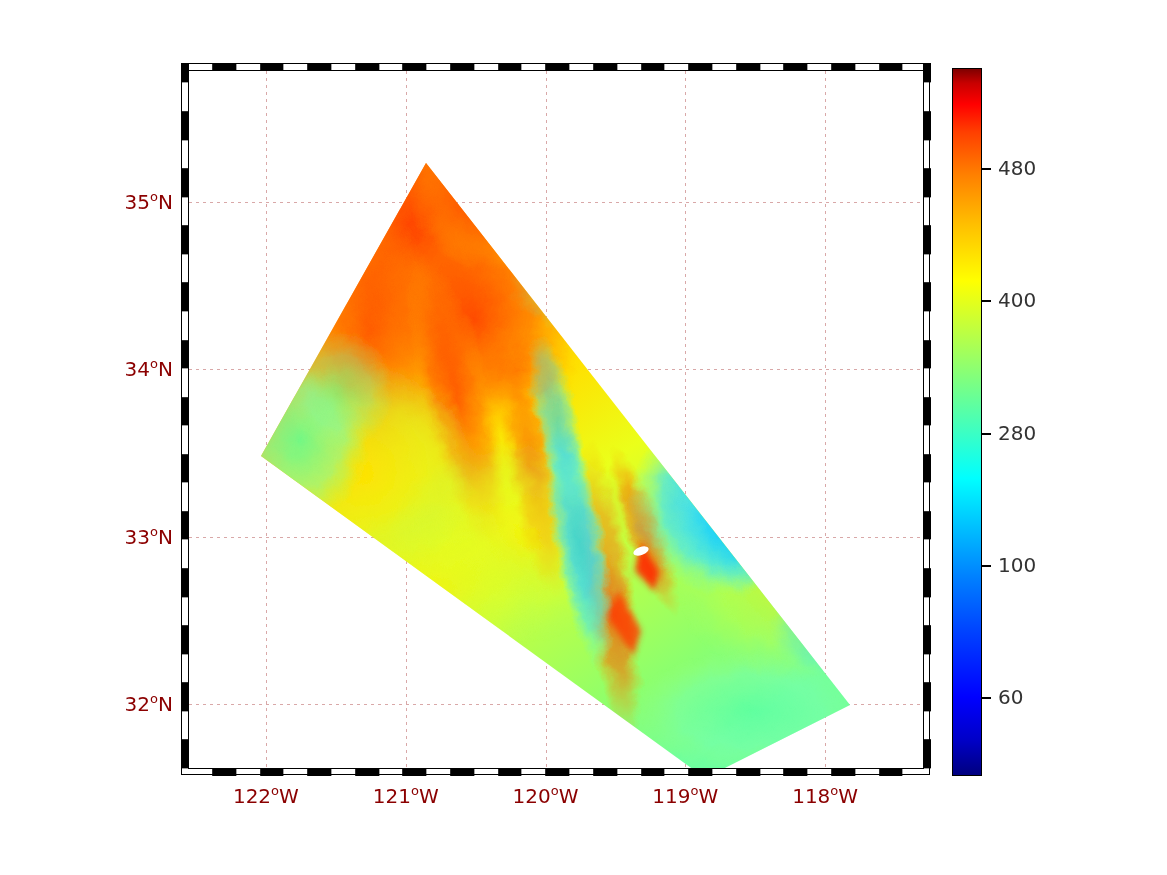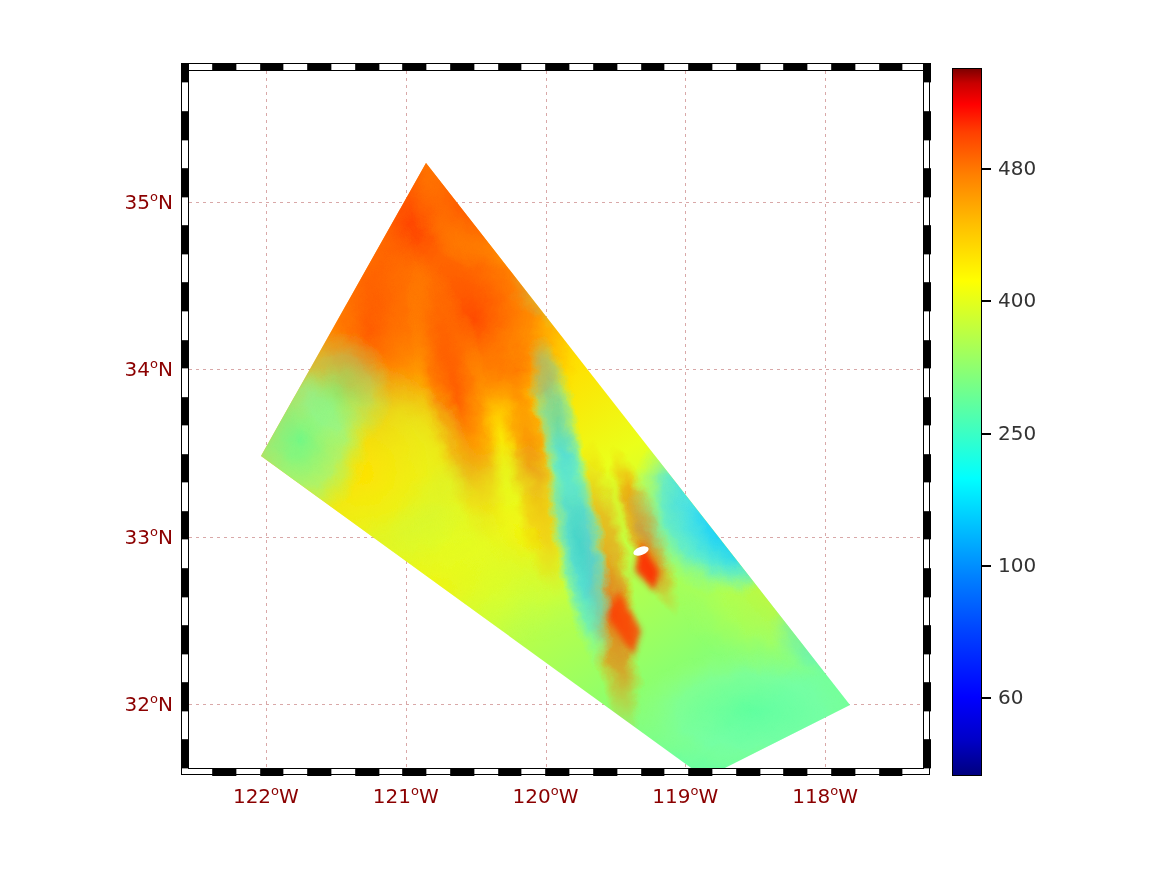--- a/index.html
+++ b/index.html
@@ -504,21 +504,21 @@
     </div>
 
   <div id="colorbar-axes">
     <div id="colorbar-gradient"></div>
     <div id="colorbar-ticks">
         <div class="cb-tick" style="top: 100.388px;"></div>
         <div class="cb-label" style="top: 100.388px;">480</div>
         <div class="cb-tick" style="top: 232.478px;"></div>
         <div class="cb-label" style="top: 232.478px;">400</div>
         <div class="cb-tick" style="top: 364.567px;"></div>
-        <div class="cb-label" style="top: 364.567px;">250</div>
+        <div class="cb-label" style="top: 364.567px;">280</div>
         <div class="cb-tick" style="top: 496.657px;"></div>
         <div class="cb-label" style="top: 496.657px;">100</div>
         <div class="cb-tick" style="top: 628.746px;"></div>
         <div class="cb-label" style="top: 628.746px;">60</div>
       </div>
   </div>
 
 </div>
 
 </body></html>

